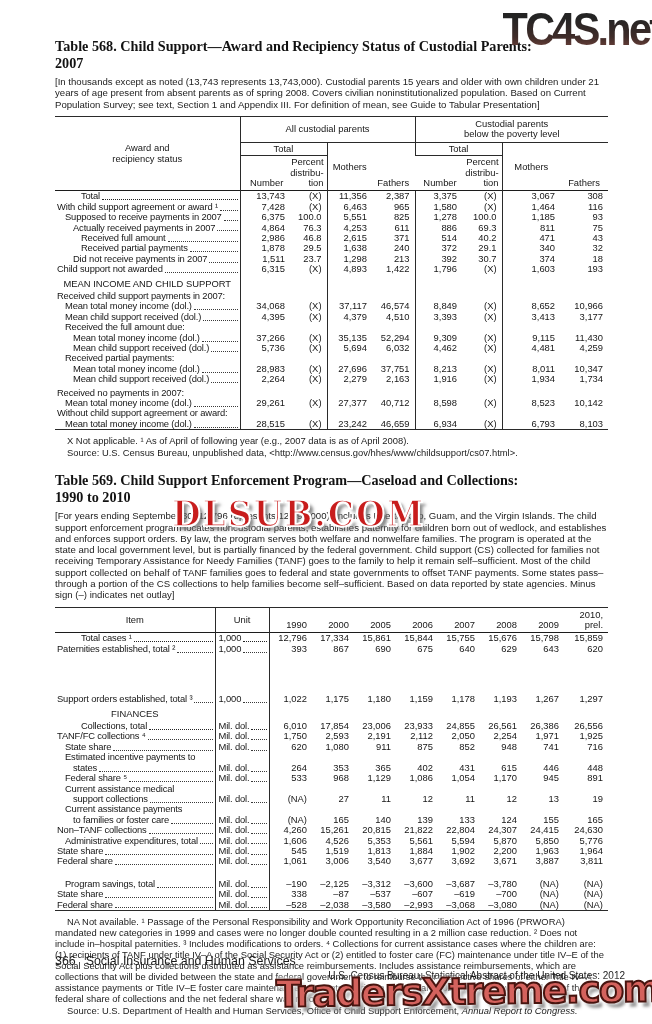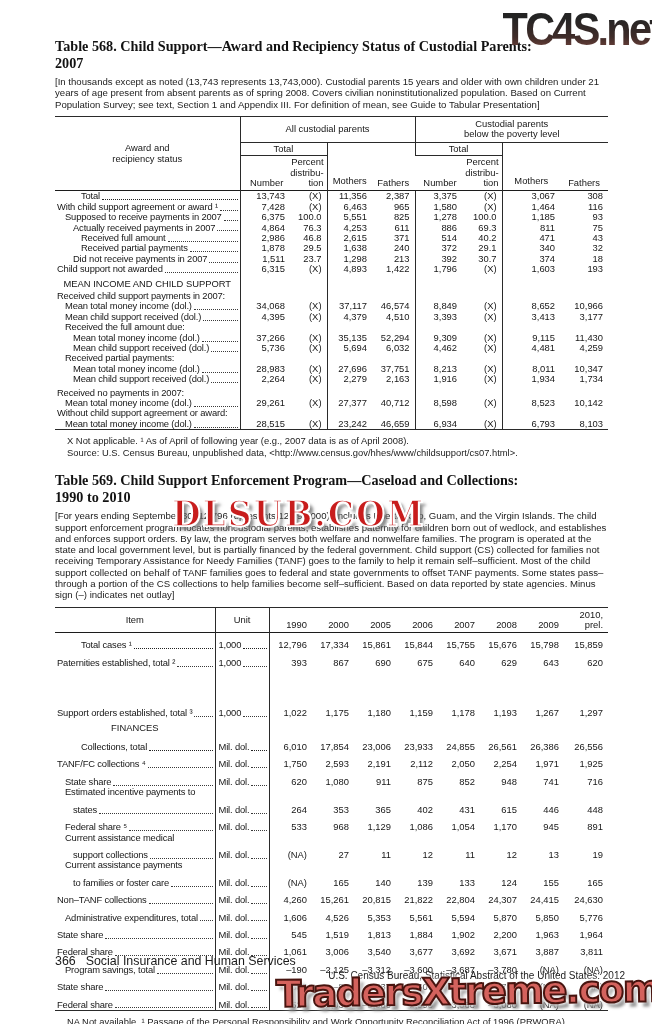--- a/index.html
+++ b/index.html
@@ -19,42 +19,42 @@
                font-weight:normal;vertical-align:bottom;overflow:hidden;}
   .dtable thead th{text-align:center;}
   .dtable tbody tr:first-child td{border-top:1.4px solid #1c1c1c;}
 
   
   .t568 th.stub-h{vertical-align:middle;white-space:pre-line;border-right:1px solid #2a2a2a;}
   .t568 th.grp{border-bottom:1px solid #2a2a2a;padding:2px 0;white-space:pre-line;vertical-align:middle;}
   .t568 th.grp2{border-left:1px solid #2a2a2a;}
   .t568 th.tot{border-bottom:1px solid #2a2a2a;padding:1px 0;}
   .t568 th.tot2{border-left:1px solid #2a2a2a;}
-  .t568 th.mf{border-left:1px solid #2a2a2a;padding-bottom:4px;}
+  .t568 th.mf{border-left:1px solid #2a2a2a;padding-bottom:18px;}
   .t568 th.mf2{padding-bottom:2px;}
   .t568 th.numh{text-align:center;padding:1px 0 2px 3px;}
   .t568 th.perh{text-align:right;padding:1px 3px 2px 0;white-space:pre-line;}
   .t568 td.c0,.t568 td.c2,.t568 td.c4,.t568 td.c6{border-left:1px solid #2a2a2a;}
 
   
   .t569 th.item-h{border-right:1px solid #2a2a2a;vertical-align:middle;}
   .t569 th.unit-h{border-right:1px solid #2a2a2a;vertical-align:middle;}
   .t569 th.year-h{text-align:right;padding:2px 5px 2px 0;white-space:pre-line;}
   .t569 td.unit{border-left:1px solid #2a2a2a;border-right:1px solid #2a2a2a;}
 
   
   .dtable td.val{text-align:right;padding-right:5px;white-space:nowrap;}
   .flexwrap{display:flex;align-items:flex-end;}
   .lbl{white-space:nowrap;letter-spacing:-0.15px;}
   .dots{flex:1;min-width:3px;border-bottom:1.3px dotted #3a3a3a;margin:0 2px 1.5px 2px;}
   tr.bold{font-weight:bold;}
   tr.bold .dots{border-bottom-color:#222;}
   td.section{text-align:center;padding:4px 0 2px 0;}
   tr.gap td{padding-top:3px;}
-  .unit .flexwrap{padding-left:3px;margin-top:7px;}
+  .unit .flexwrap{padding-left:3px;}
 
   
   .footnote{font-size:9.4px;line-height:11px;color:#222;text-indent:12px;margin-top:1px;}
   .fn-block{margin-top:5px;}
   .gap-above{margin-top:14px;}
 
   
   .page-footer{position:absolute;left:55px;right:27px;top:954px;}
   .footer-line1{font-size:12.4px;color:#1a1a1a;}
   .footer-line1 .pageno{margin-right:10px;}
@@ -880,21 +880,21 @@
             <td class="val c2">3,540</td>
             <td class="val c3">3,677</td>
             <td class="val c4">3,692</td>
             <td class="val c5">3,671</td>
             <td class="val c6">3,887</td>
             <td class="val c7">3,811</td>
           </tr>
           <tr>
             <td>
               <div class="flexwrap">
-                <span class="lbl" style="padding-left: 10px;">Program savings, total</span>
+                <span class="lbl" style="padding-left: 10px; margin-top: 12px;">Program savings, total</span>
                 <span class="dots"></span>
               </div>
             </td>
             <td class="unit">
               <div class="flexwrap">
                 <span class="lbl">Mil. dol.</span>
                 <span class="dots"></span>
               </div>
             </td>
             <td class="val c0">–190</td>

